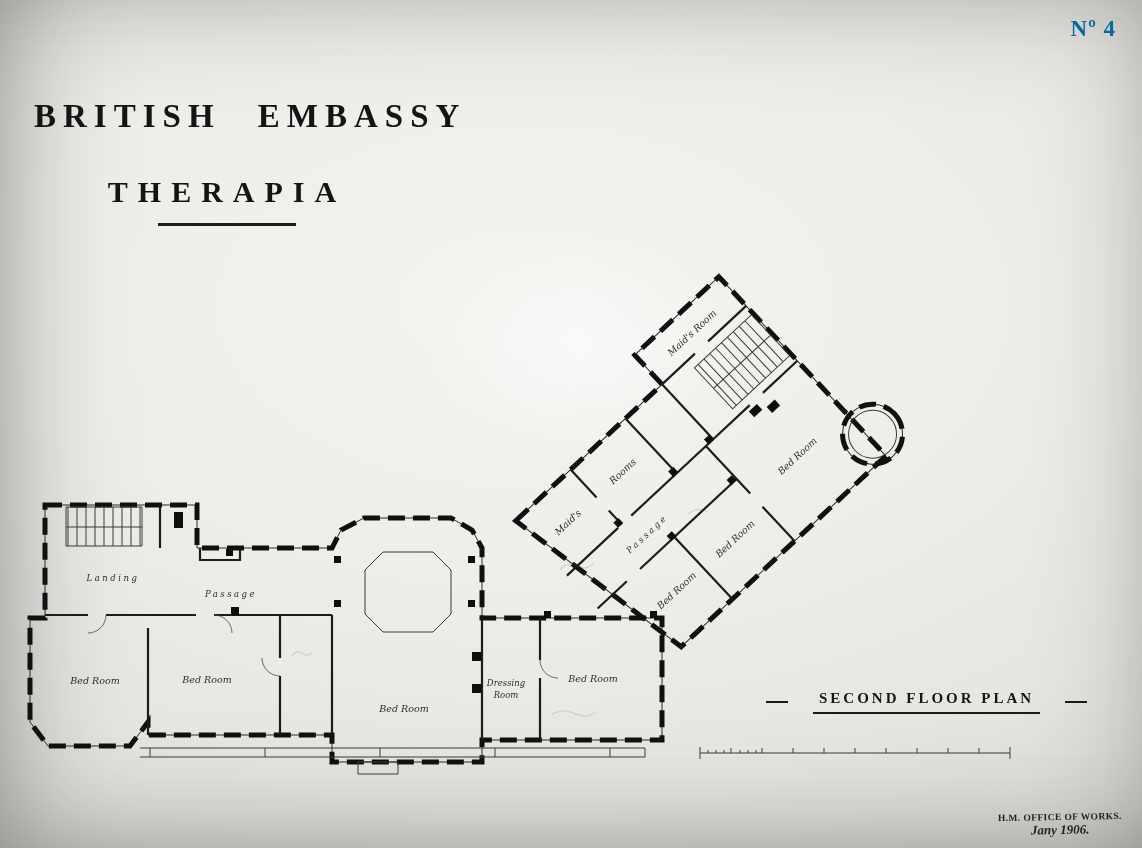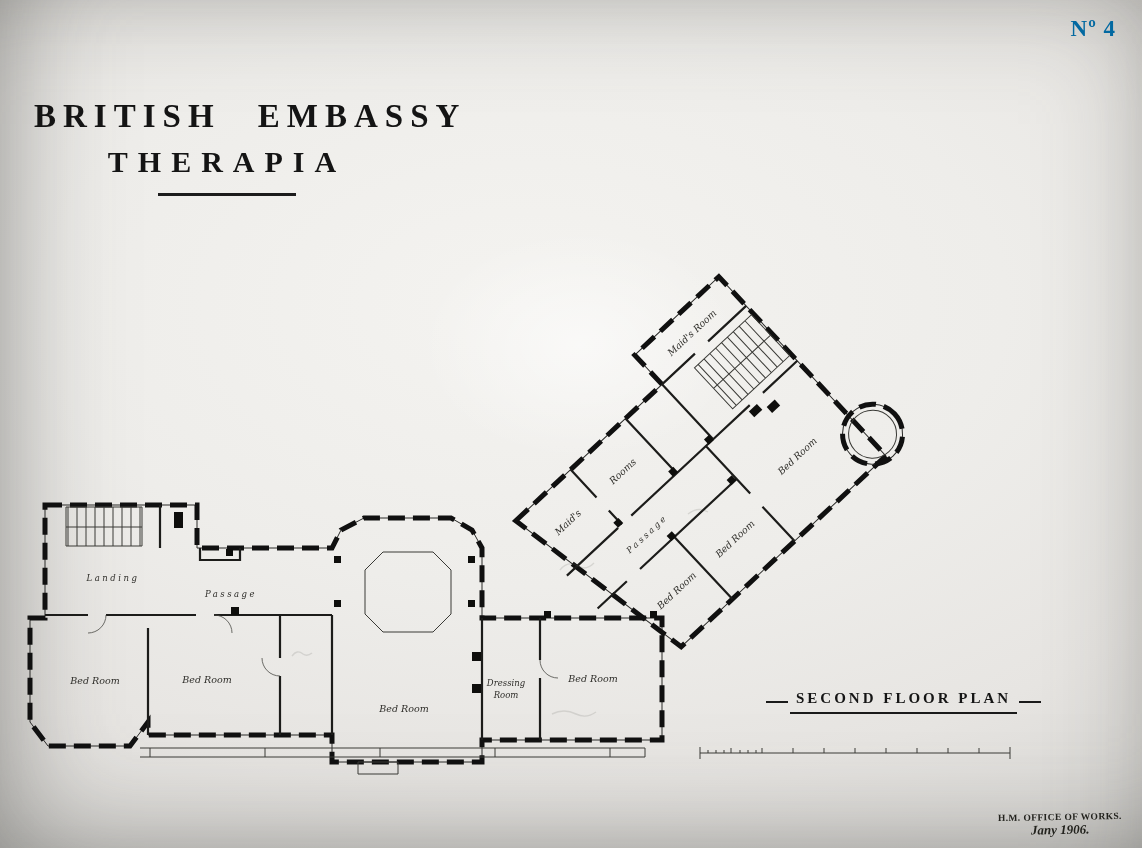--- a/index.html
+++ b/index.html
@@ -13,24 +13,24 @@
     box-shadow:inset 55px -45px 120px -55px rgba(70,70,66,.55),
                inset -45px 45px 120px -65px rgba(70,70,66,.45);}
   .glow{position:absolute;left:420px;top:230px;width:320px;height:230px;border-radius:50%;
     background:radial-gradient(closest-side,rgba(255,255,255,.55),rgba(255,255,255,0));}
 
   .sheet-no{position:absolute;top:16px;right:26px;font-size:23px;font-weight:bold;
     letter-spacing:1px;color:#0369a1;}
 
   .title-block{position:absolute;left:34px;top:98px;width:386px;text-align:center;color:#141414;}
   .title-line1{font-size:33px;font-weight:bold;letter-spacing:7px;word-spacing:22px;white-space:nowrap;}
-  .title-line2{font-size:30px;font-weight:bold;letter-spacing:10px;margin-top:10px;}
+  .title-line2{font-size:30px;font-weight:bold;letter-spacing:10px;margin-top:40px;}
   .title-rule{width:138px;height:3px;background:#1c1c1c;margin:14px auto 0;}
 
-  .caption-block{position:absolute;left:766px;top:690px;display:flex;align-items:center;gap:2px;color:#151515;}
+  .caption-block{position:absolute;left:766px;top:690px;display:flex;align-items:center;gap:25px;color:#151515;}
   .caption-dash{width:22px;height:2px;background:#1a1a1a;}
   .caption-text{font-size:15px;font-weight:bold;letter-spacing:3px;white-space:nowrap;
     border-bottom:2px solid #1a1a1a;padding:0 6px 5px;}
 
   .stamp{position:absolute;right:20px;bottom:10px;text-align:center;color:#23231e;transform:rotate(-1deg);}
   .stamp-office{font-size:9.5px;font-weight:bold;letter-spacing:.4px;}
   .stamp-date{font-size:13px;font-style:italic;font-weight:bold;}
 
   svg.plan{position:absolute;inset:0;}
 

